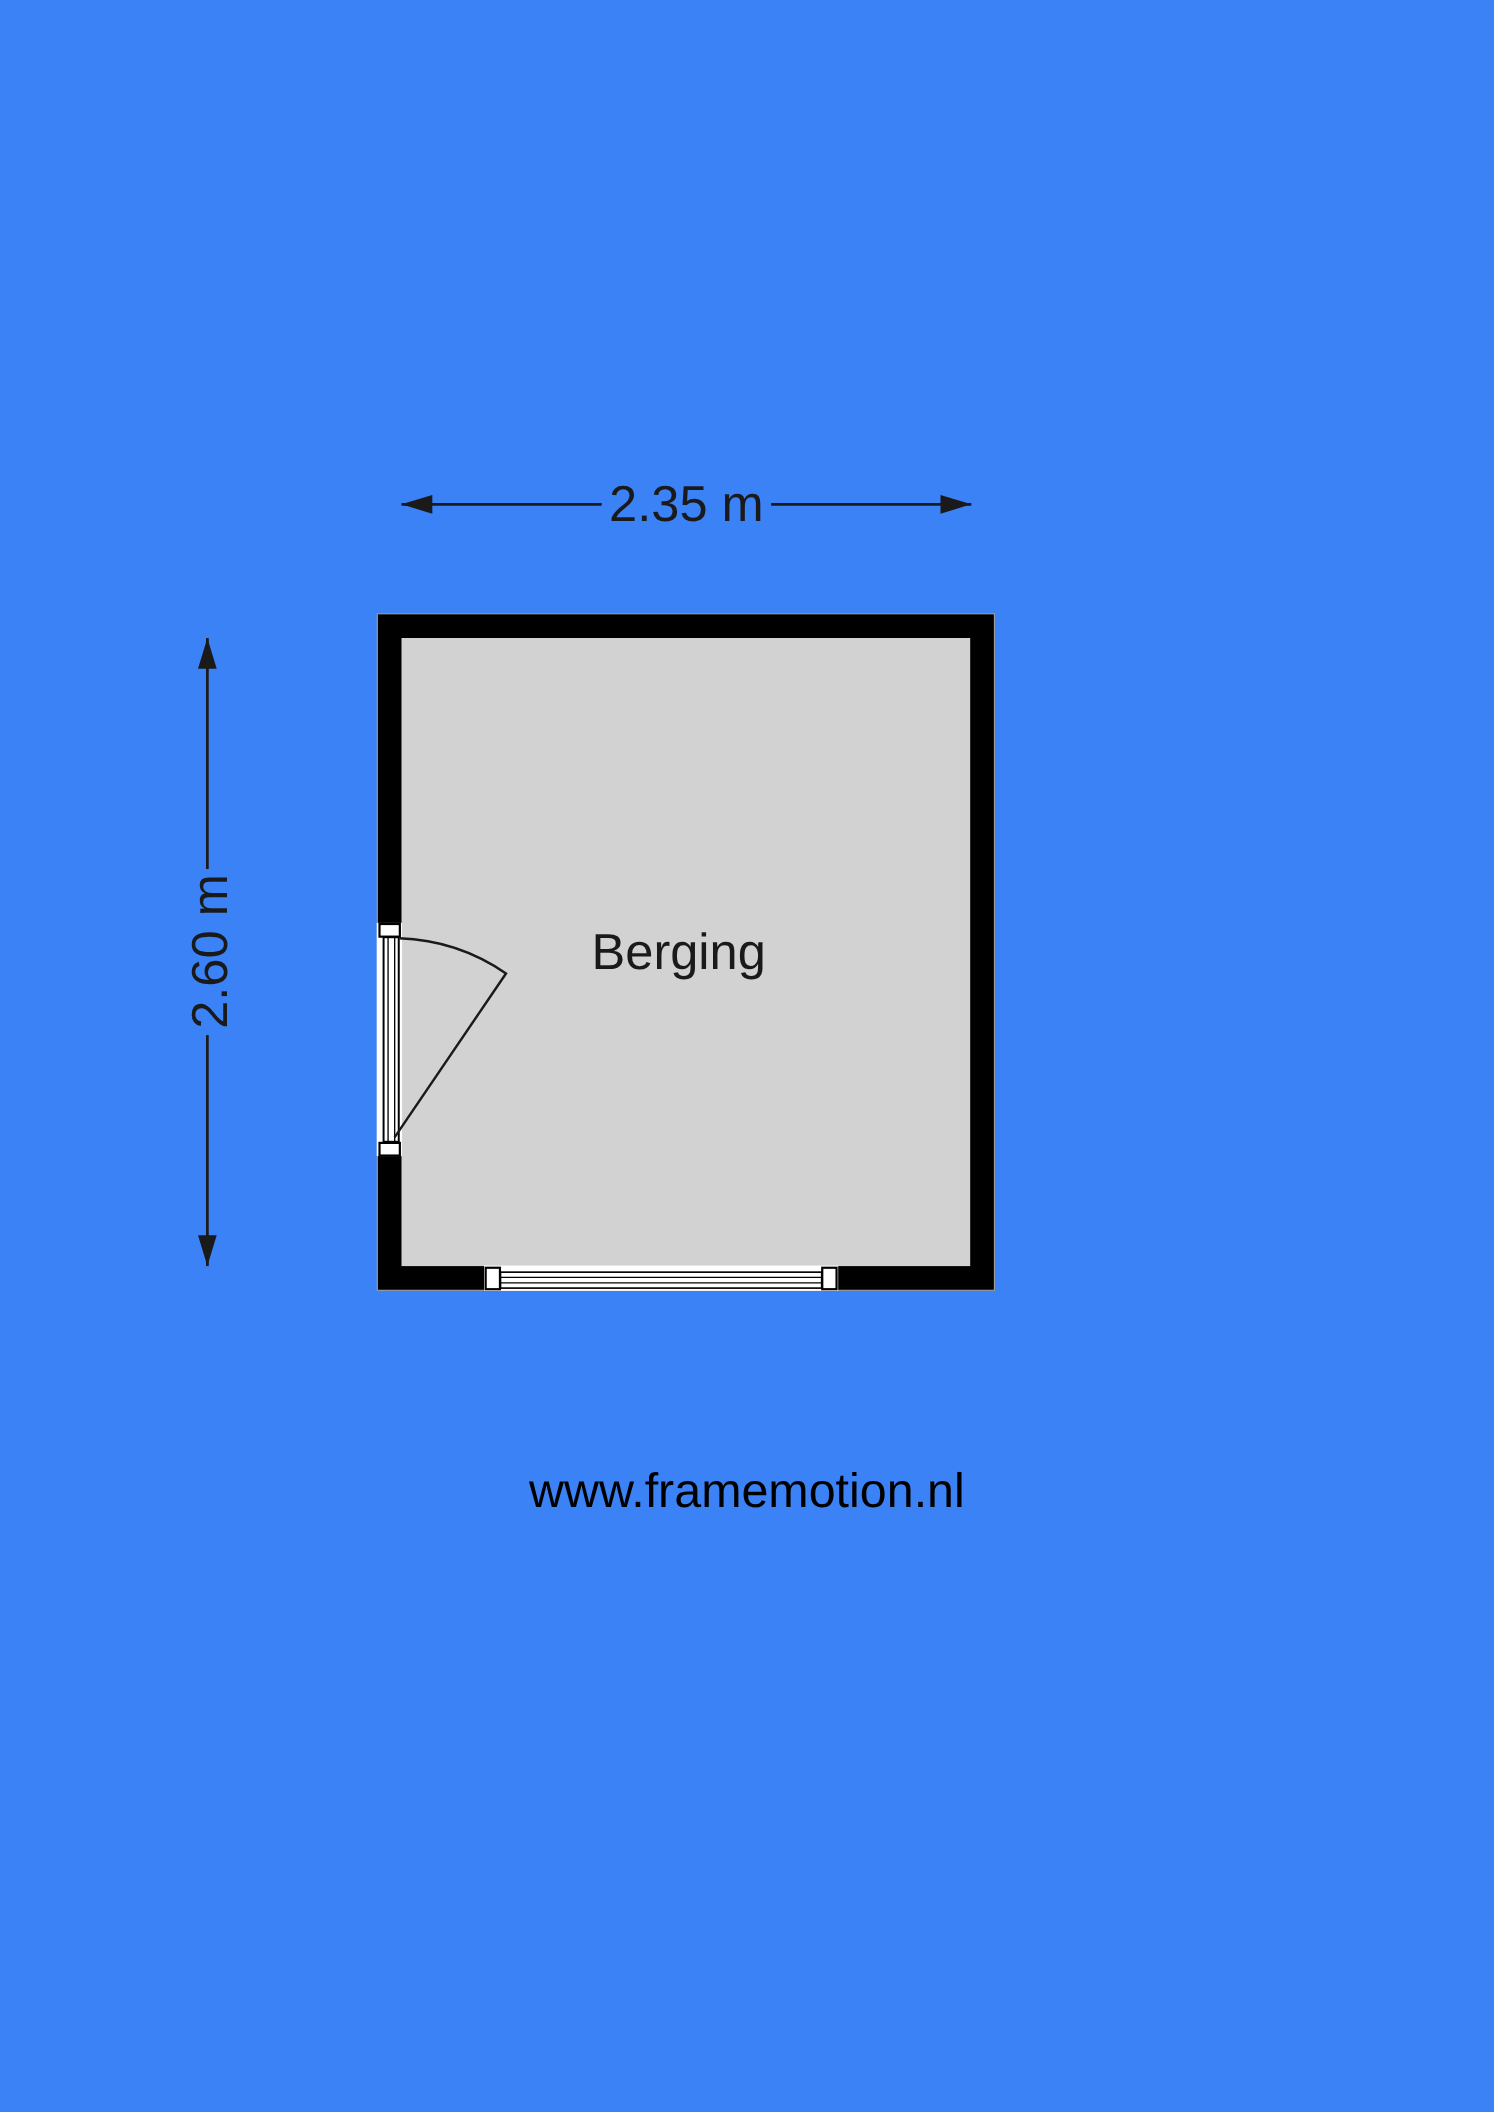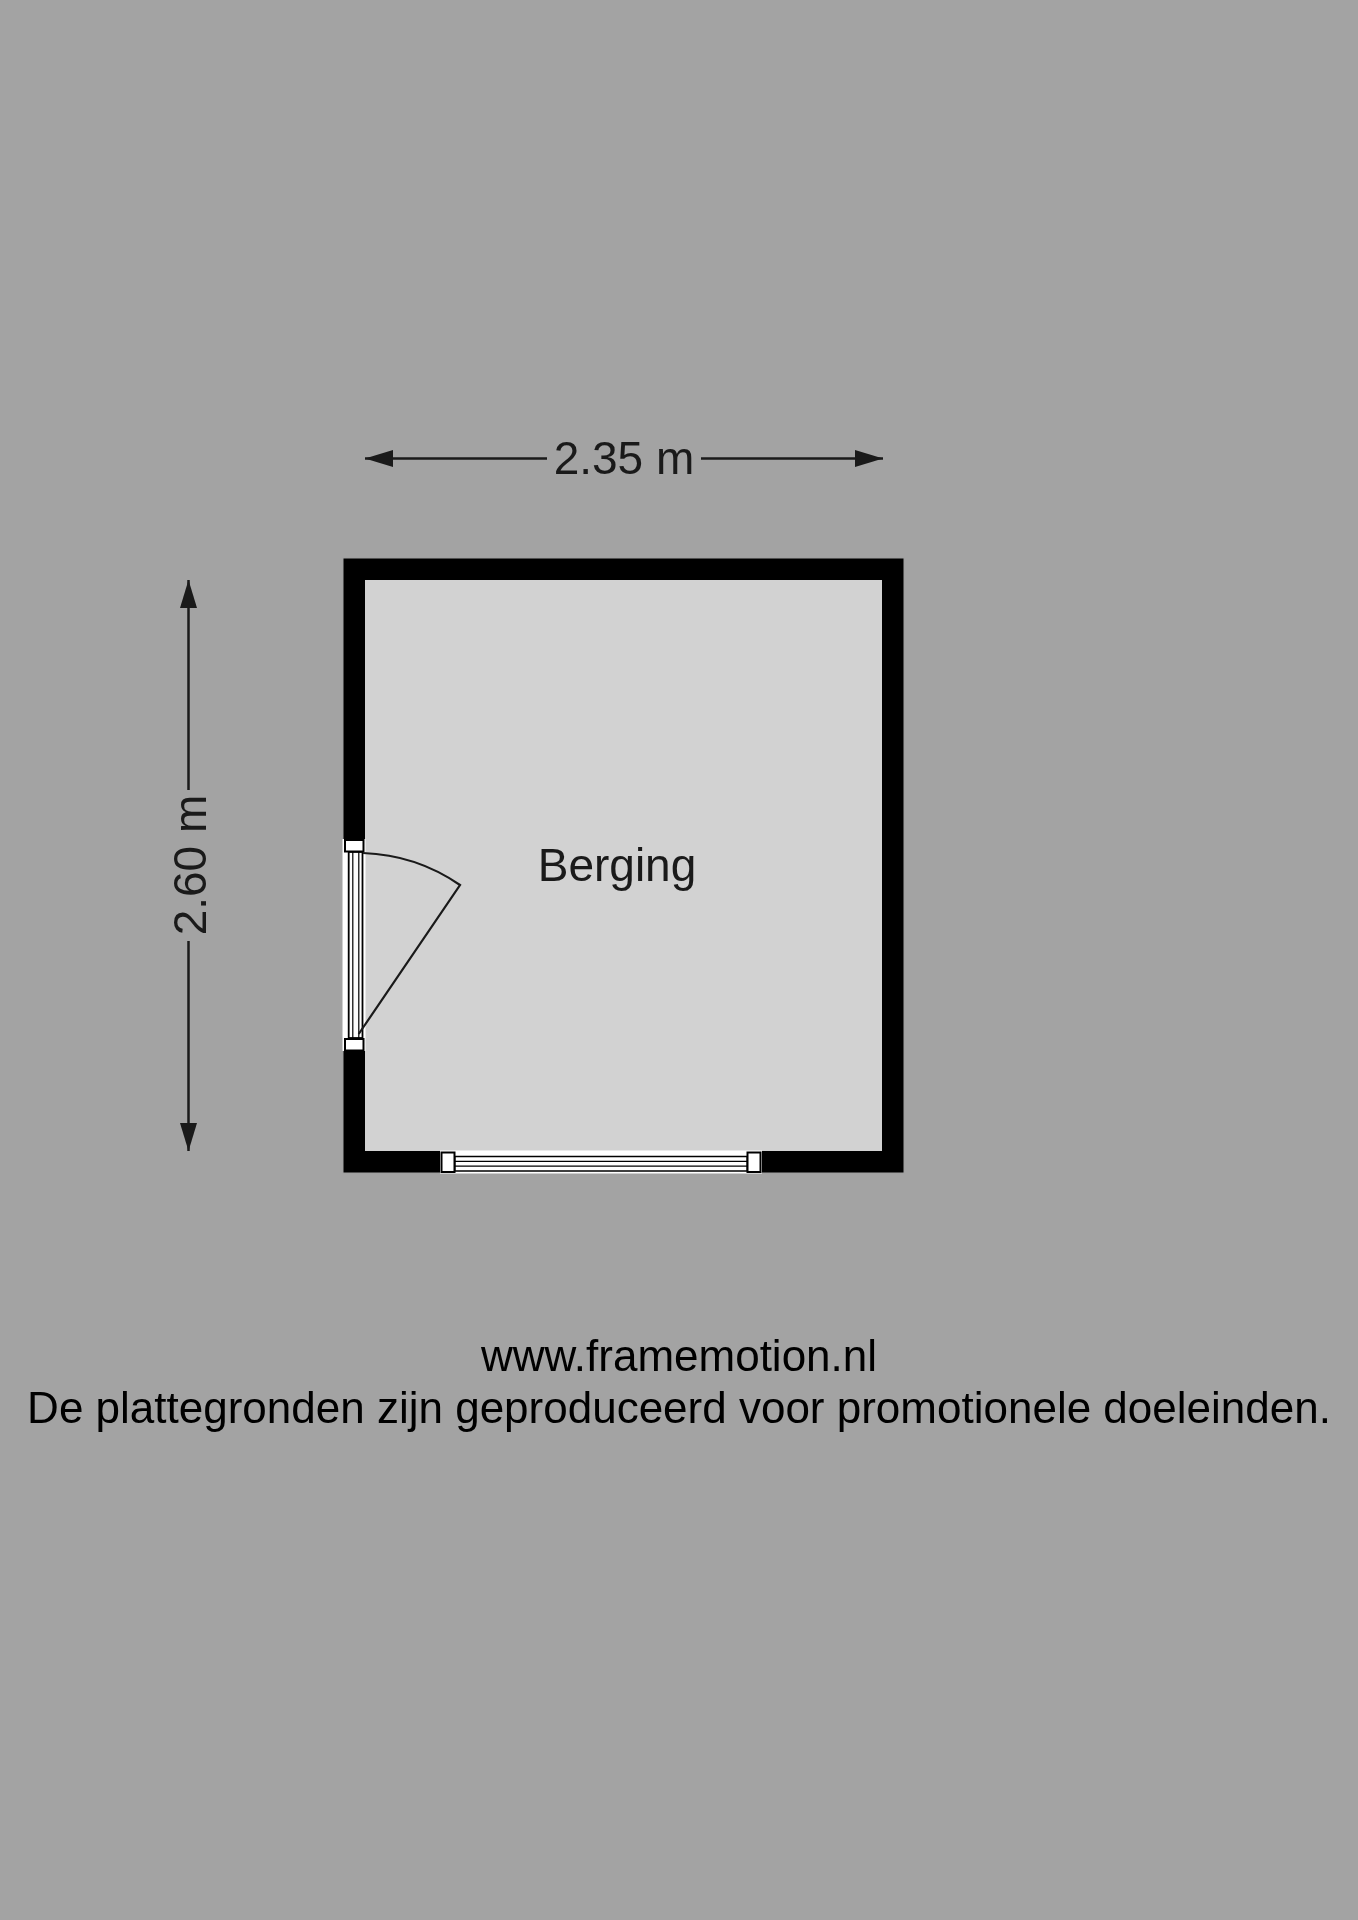--- a/index.html
+++ b/index.html
@@ -4,21 +4,21 @@
 <style>
   html, body {
     margin: 0;
     padding: 0;
     background: #ffffff;
   }
   .page {
     position: relative;
     width: 1358px;
     height: 1920px;
-    background: #a3a3a3;
+    background: #3b82f6;
     overflow: hidden;
     font-family: "Liberation Sans", sans-serif;
   }
   svg.plan {
     position: absolute;
     left: 0;
     top: 0;
     width: 1358px;
     height: 1920px;
   }
@@ -124,16 +124,15 @@
         <line class="glass-line" x1="455" y1="1161.3" x2="747" y2="1161.3"></line>
         <line class="glass-line" x1="455" y1="1166.2" x2="747" y2="1166.2"></line>
       </g>
 
       <text x="617" y="881" text-anchor="middle">Berging</text>
     </g>
   </svg>
 
   <div class="footer">
     <div>www.framemotion.nl</div>
-    <div>De plattegronden zijn geproduceerd voor promotionele doeleinden.</div>
   </div>
 
 </div>
 
 </body></html>

